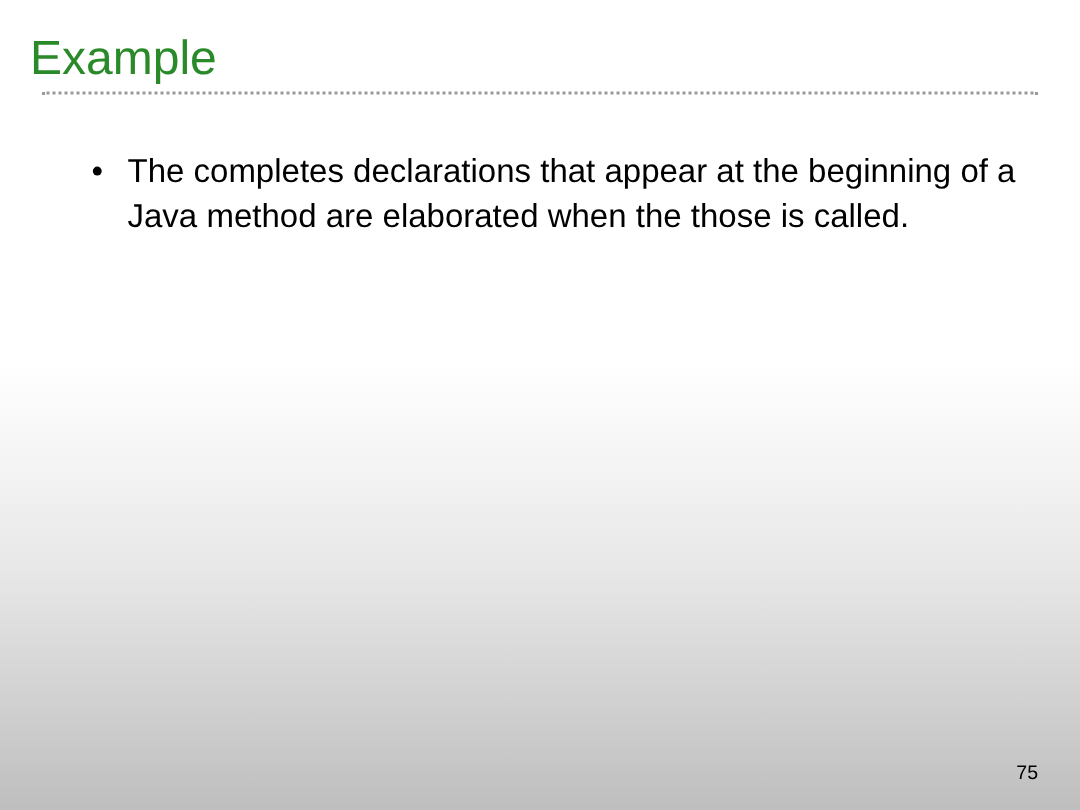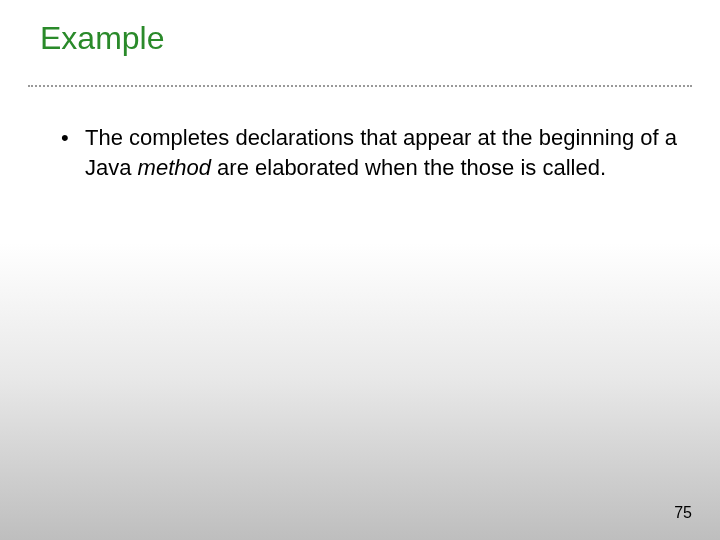--- a/index.html
+++ b/index.html
@@ -12,22 +12,22 @@
       height: 540px;
       background: linear-gradient(to bottom, #ffffff 0%, #ffffff 45%, #e8e8e8 70%, #bebebe 100%);
       font-family: "Lucida Sans", "Lucida Grande", Verdana, sans-serif;
       position: relative;
       overflow: hidden;
     }
     .slide-title {
       color: #2a8a2a;
       font-size: 32px;
       font-weight: normal;
-      padding: 20px 0 0 40px;
-      margin-bottom: 28px;
+      padding: 20px 0 0 20px;
+      margin-bottom: 4px;
     }
     .dotted-line {
       margin: 0 28px 0 28px;
       border: none;
       border-top: 2px dotted #999;
       margin-bottom: 36px;
     }
     .bullet-list {
       list-style: none;
       padding: 0 40px 0 55px;
@@ -45,27 +45,26 @@
       position: absolute;
       left: 6px;
       top: 0;
       font-size: 22px;
       color: #000;
     }
     .bold-part {
       font-weight: normal;
     }
     .italic-part {
-      font-style: italic;
     }
     .page-number {
       position: absolute;
       bottom: 18px;
       right: 28px;
-      font-size: 16px;
+      font-size: 13px;
       color: #000;
     }
   </style>
 </head>
 <body>
 
 <h1 class="slide-title">Example</h1>
 
 <hr class="dotted-line">
 

